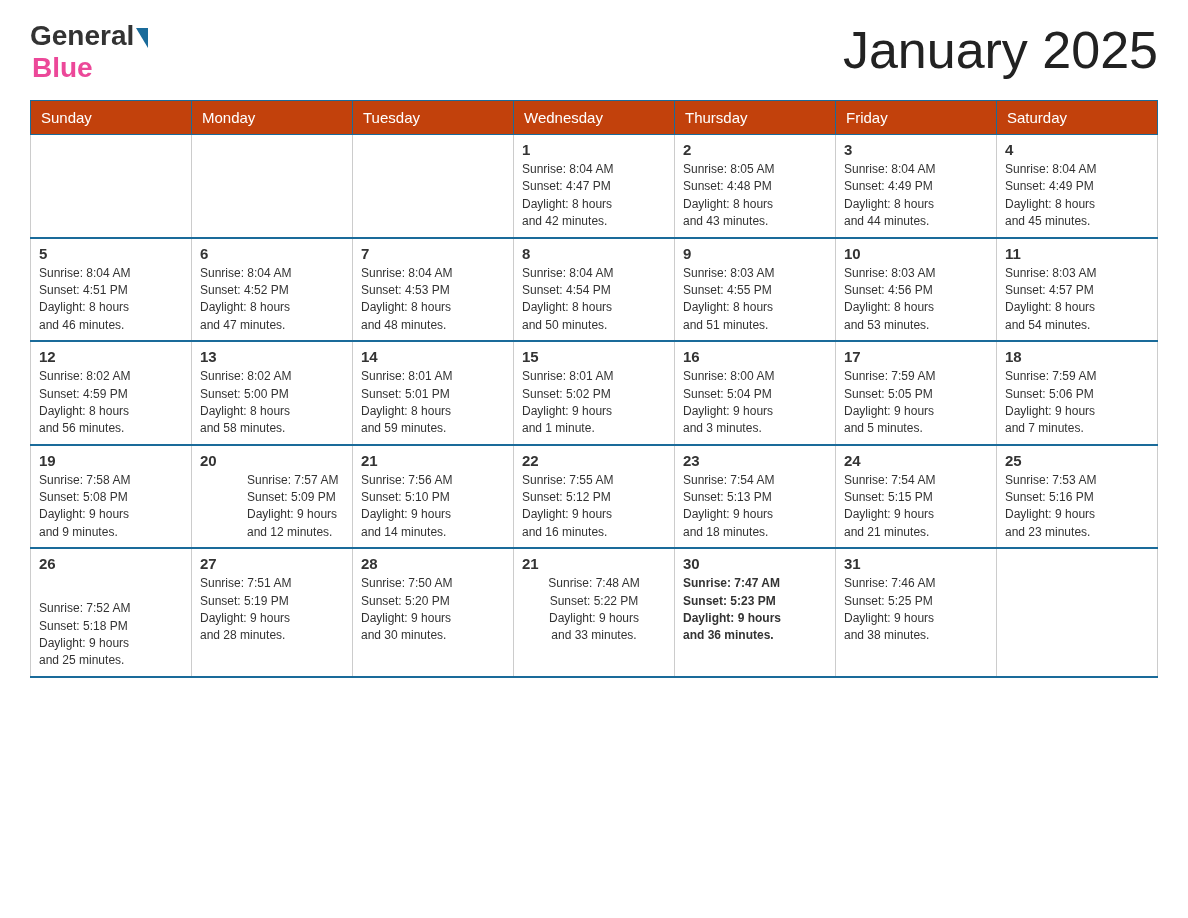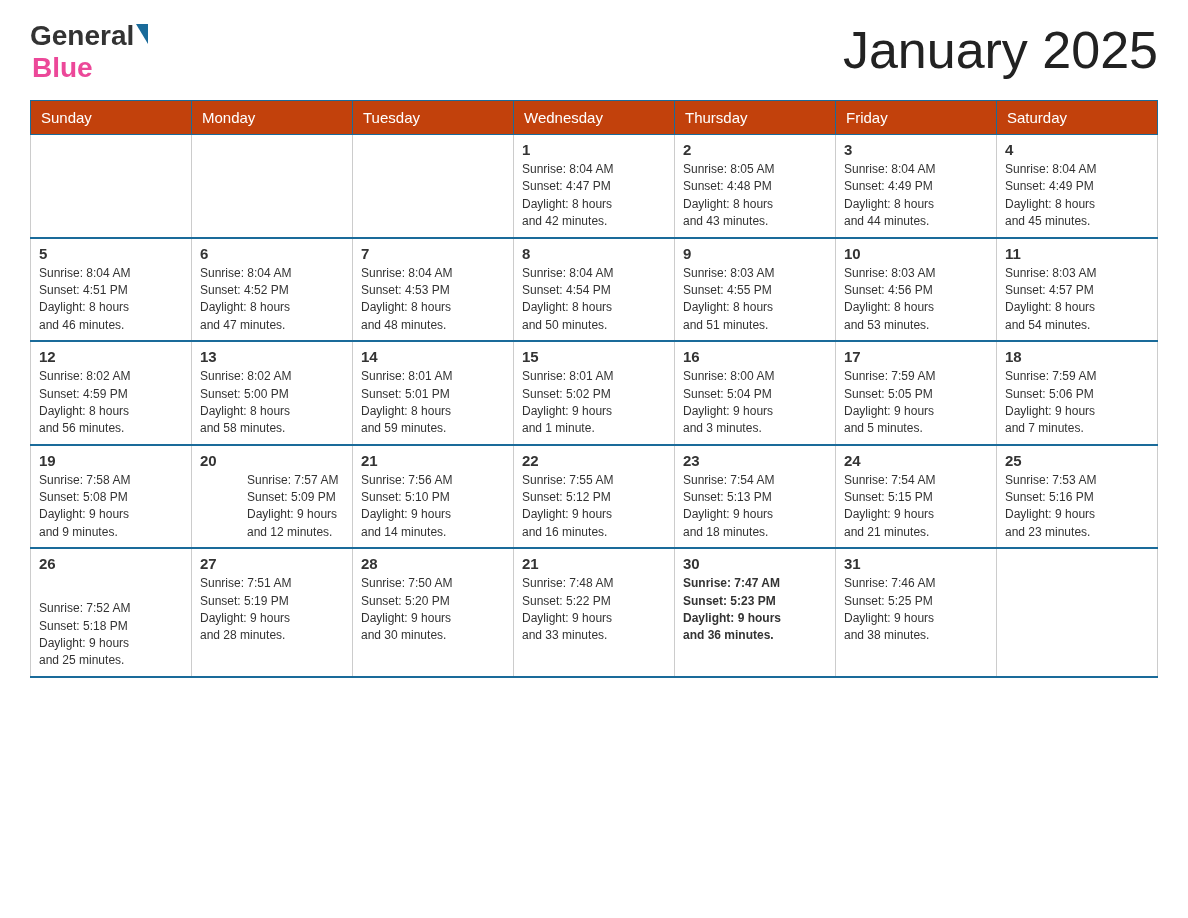--- a/index.html
+++ b/index.html
@@ -16,20 +16,21 @@
       align-items: flex-start;
       margin-bottom: 16px;
     }
     .logo {
       display: flex;
       flex-direction: column;
       align-items: flex-start;
     }
     .logo-top {
       display: flex;
+      align-items: center;
     }
     .logo-general {
       font-size: 28px;
       font-weight: bold;
       color: #333;
     }
     .logo-triangle {
       width: 0;
       height: 0;
       border-left: 12px solid transparent;
@@ -330,21 +331,21 @@
         </td>
         <td>
           <span class="day-num">28</span>
           <div class="day-info" style="white-space: pre-line;">Sunrise: 7:50 AM
 Sunset: 5:20 PM
 Daylight: 9 hours
 and 30 minutes.</div>
         </td>
         <td>
           <span class="day-num">21</span>
-          <div class="day-info" style="white-space: pre-line;">Sunrise: 7:48 AM
+          <div class="day-info" style="white-space: pre-line; text-align: center;">Sunrise: 7:48 AM
 Sunset: 5:22 PM
 Daylight: 9 hours
 and 33 minutes.</div>
         </td>
         <td>
           <span class="day-num">30</span>
           <div class="day-info" style="white-space: pre-line; font-weight: bold;">Sunrise: 7:47 AM
 Sunset: 5:23 PM
 Daylight: 9 hours
 and 36 minutes.</div>

